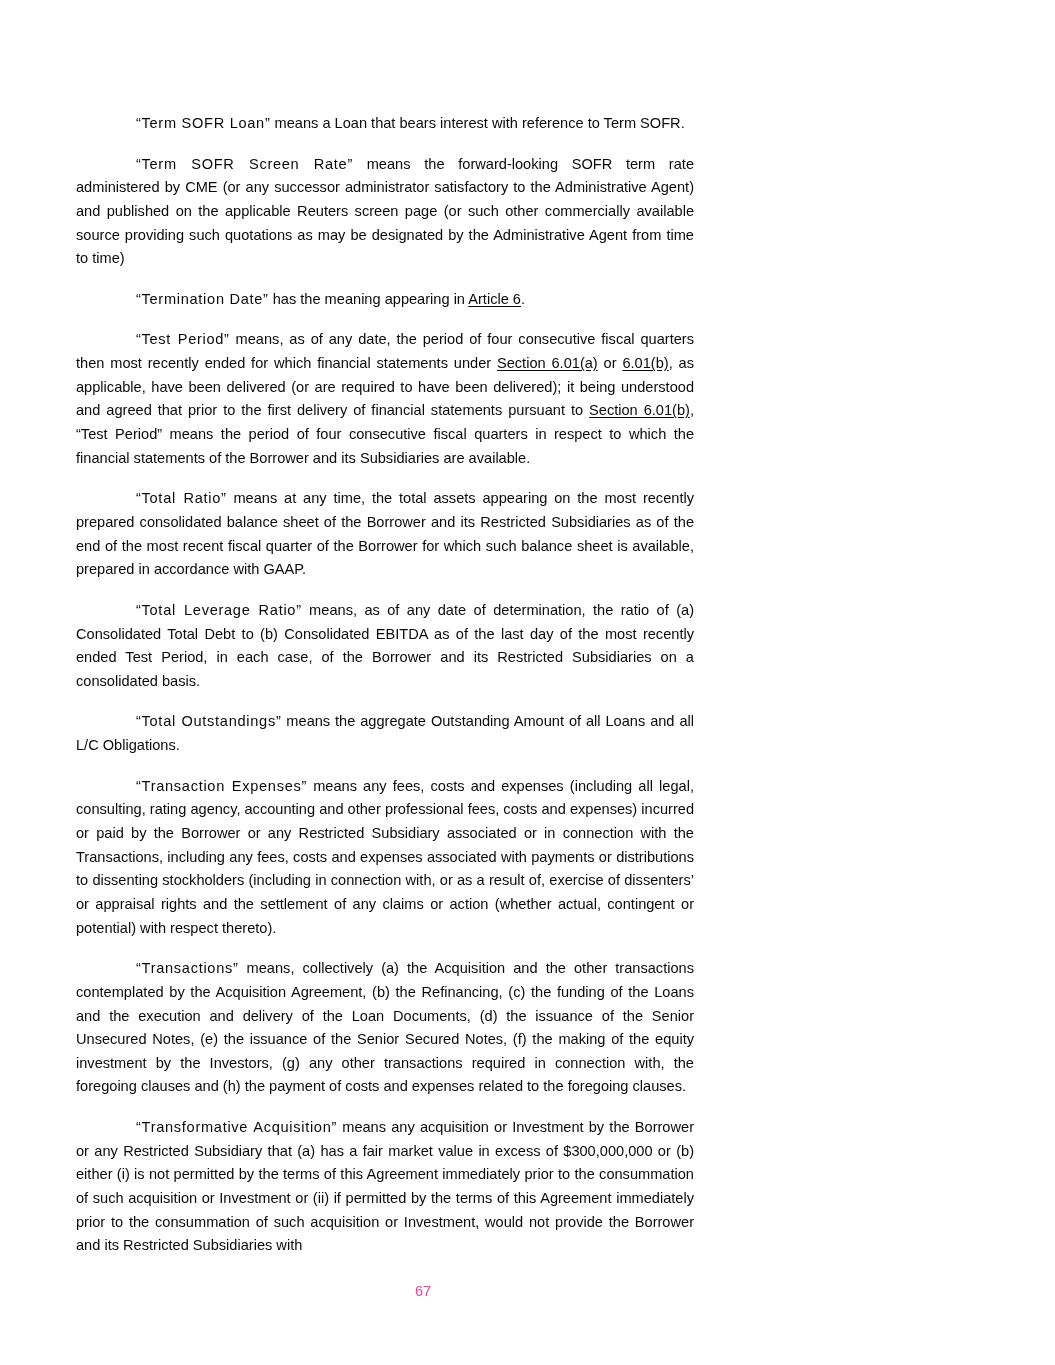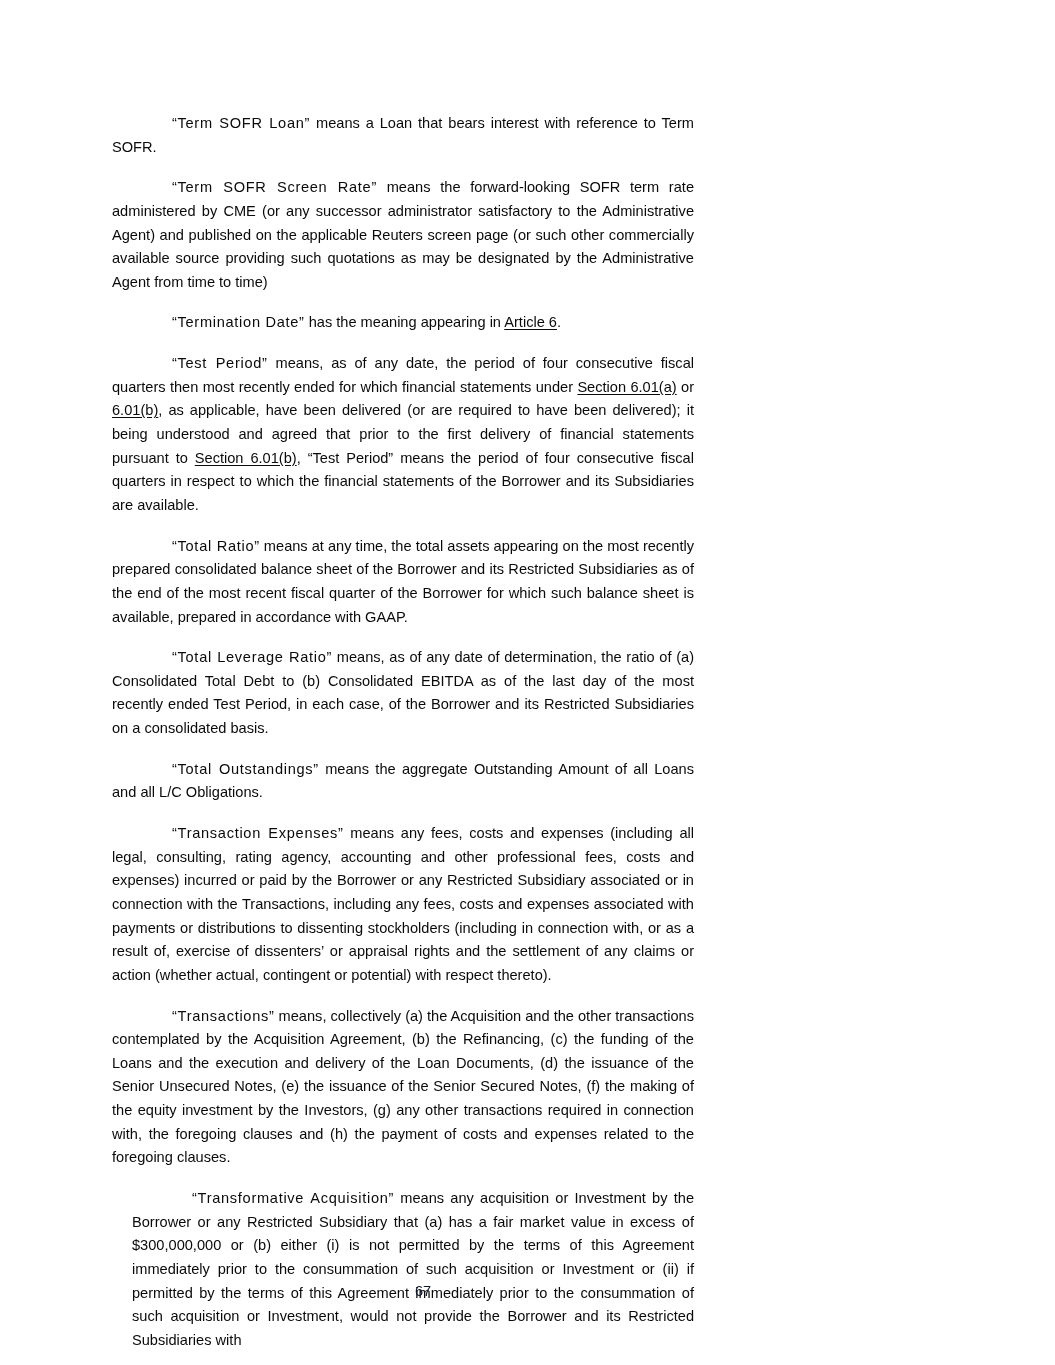--- a/index.html
+++ b/index.html
@@ -11,51 +11,50 @@
     width: 1055px;
     height: 1365px;
     font-family: "Liberation Sans", sans-serif;
     color: #000000;
   }
   .page {
     position: relative;
     width: 846px;
     height: 1365px;
     box-sizing: border-box;
-    padding: 112px 152px 0 112px;
+    padding: 112px 152px 0 76px;
   }
   .doc-body {
     font-size: 14.6px;
     line-height: 1.62;
     text-align: justify;
     color: #0a0a0a;
   }
   p.para {
     margin: 0 0 17px 0;
     text-indent: 60px;
   }
   p.para:last-of-type {
     margin-bottom: 0;
-    margin-left: 20px;
   }
   .term {
     letter-spacing: 0.7px;
   }
   .xref {
     text-decoration: underline;
     text-underline-offset: 2px;
   }
   .page-number {
     position: absolute;
     left: 0;
     right: 0;
     top: 1283px;
     text-align: center;
     font-size: 14.6px;
-    color: #0f172a;
+    color: #ec4899;
   }
 </style>
 </head>
 <body>
 
 <div class="page">
   <div class="doc-body">
       <p class="para"><span class="term">“Term SOFR Loan”</span><span> means a Loan that bears interest with reference to Term SOFR.</span></p>
       <p class="para"><span class="term">“Term SOFR Screen Rate”</span><span> means the forward-looking SOFR term rate administered by CME (or any successor administrator satisfactory to the Administrative Agent) and published on the applicable Reuters screen page (or such other commercially available source providing such quotations as may be designated by the Administrative Agent from time to time)</span></p>
       <p class="para"><span class="term">“Termination Date”</span><span> has the meaning appearing in </span><span class="xref">Article 6</span><span>.</span></p>

